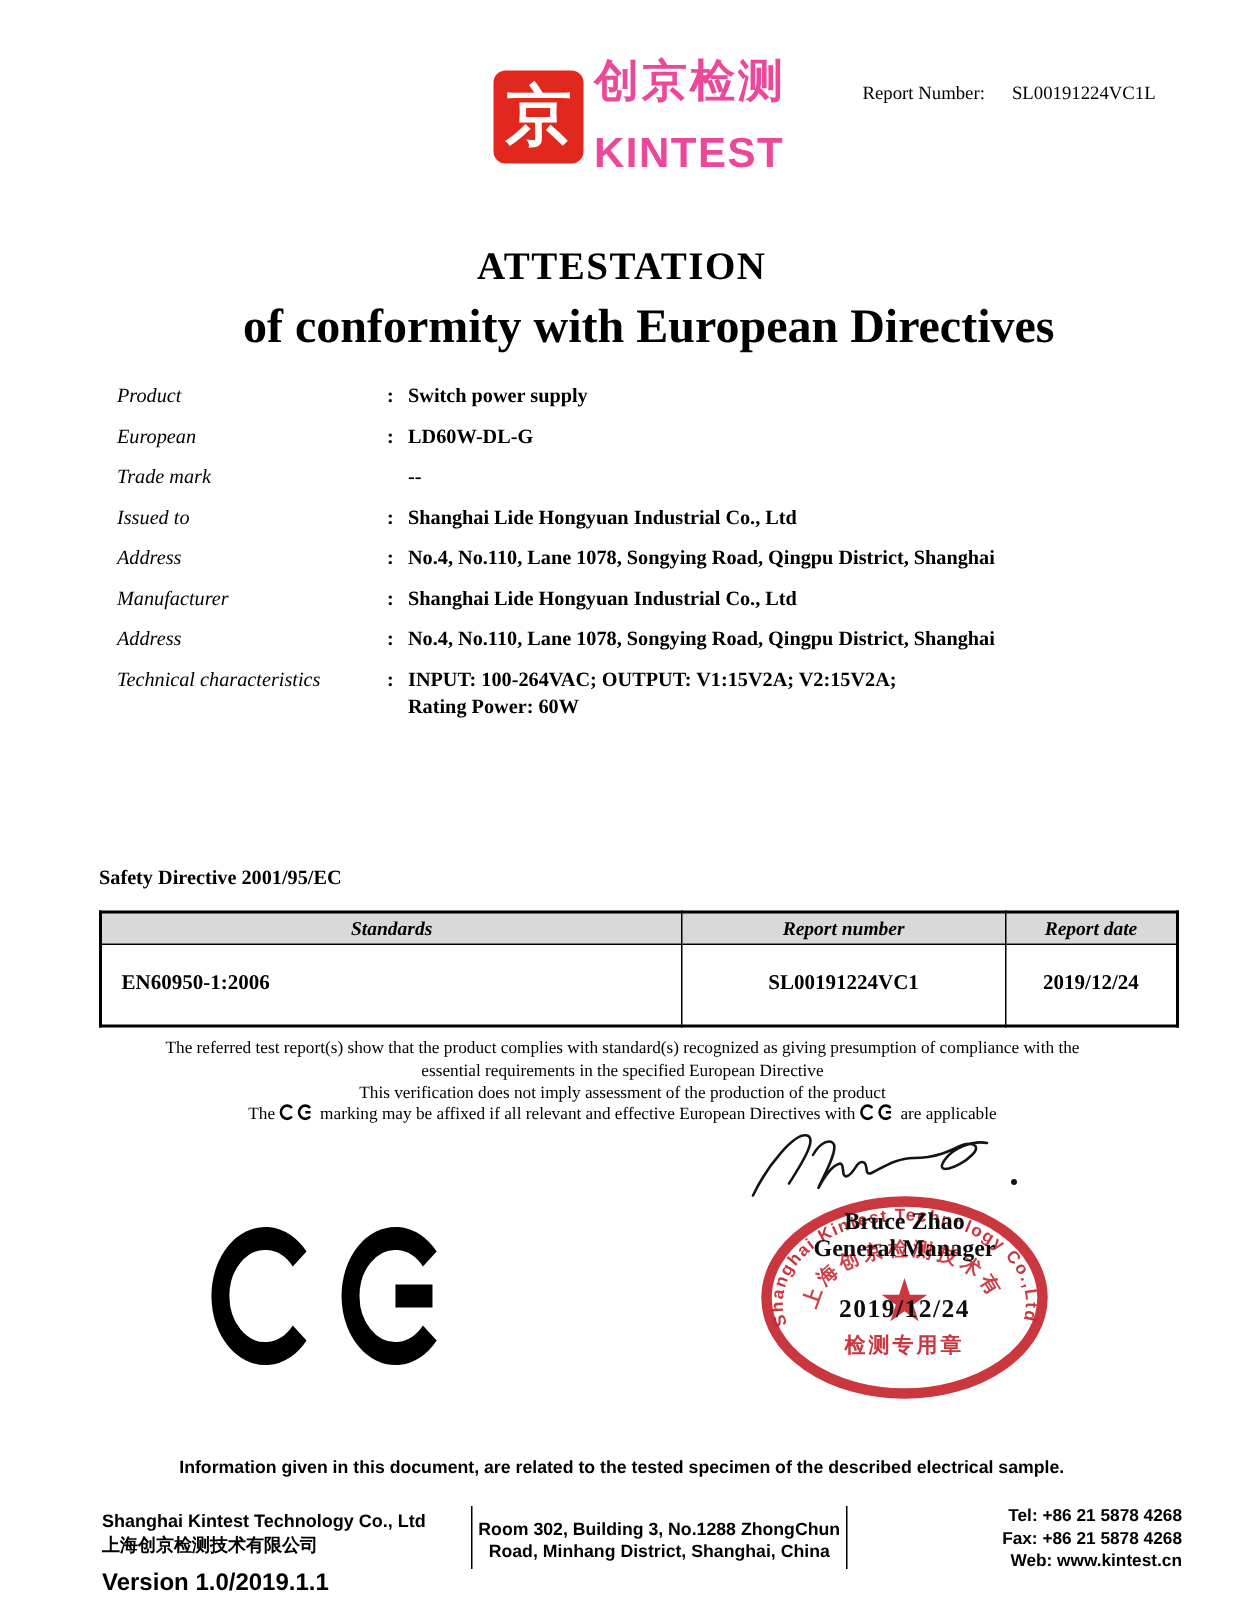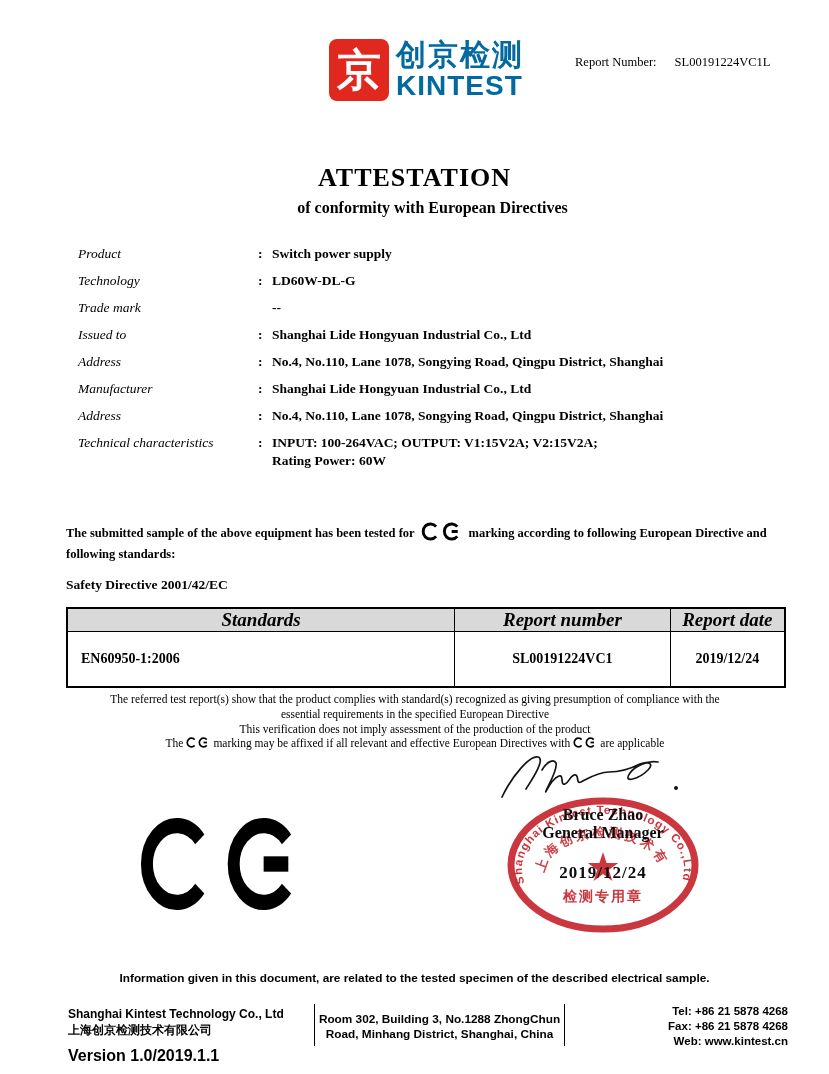--- a/index.html
+++ b/index.html
@@ -11,47 +11,47 @@
     overflow:hidden;
   }
   
   .logo-block { position:absolute; left:330px; top:40px; display:flex; align-items:center; }
   .seal {
     width:58px; height:60px; background:#e1281e; border-radius:7px;
     display:flex; align-items:center; justify-content:center;
     box-shadow:0 0 0 1px #e1281e;
   }
   .seal span { color:#fff; font-size:44px; font-weight:bold; font-family:"Liberation Sans",sans-serif; line-height:1; }
-  .brand { margin-left:8px; font-family:"Liberation Sans",sans-serif; color:#0369a1; }
+  .brand { margin-left:8px; font-family:"Liberation Sans",sans-serif; color:#ec4899; }
   .brand .cn { font-size:30px; font-weight:bold; letter-spacing:2px; line-height:1.0; }
-  .brand .en { font-size:28px; font-weight:bold; letter-spacing:1px; line-height:1.0; margin-top:2px; }
+  .brand .en { font-size:28px; font-weight:bold; letter-spacing:1px; line-height:1.0; margin-top:18px; }
   .report-no { position:absolute; left:575px; top:55px; font-size:12.5px; display:flex; }
   .report-no .val { margin-left:18px;text-align:center; }
   
   .title { position:absolute; top:163px; left:0; width:100%; text-align:center; font-weight:bold; }
   .title .l1 { font-size:26px; letter-spacing:1px; }
-  .title .l2 { font-size:16px; margin-top:6px;margin-left:36px; }
-  
-  .fields { position:absolute; top:245px; left:78px; width:700px; }
+  .title .l2 { font-size:32px; margin-top:6px;margin-left:36px; }
+  
+  .fields { position:absolute; top:255px; left:78px; width:700px; }
   .frow { display:flex; align-items:flex-start; margin-bottom:9px; min-height:18px; }
   .flabel { width:180px; font-style:italic; font-size:13.5px; line-height:18px; flex:0 0 180px; }
   .fsep  { width:14px; flex:0 0 14px; font-weight:bold; font-size:13.5px; line-height:18px; }
   .fval  { font-weight:bold; font-size:13.5px; line-height:18px; }
   .fval .second { display:block; }
   
   .statement { position:absolute; top:522px; left:66px; width:714px; font-weight:bold; font-size:12.5px; line-height:21px; }
   .ce-inline { vertical-align:-4px; margin:0 6px; }
   .ce-tiny { vertical-align:-1px; margin:0 3px; }
   .directive { position:absolute; top:577px; left:66px; font-weight:bold; font-size:13.5px; }
   
   .std-table { position:absolute; top:607px; left:66px; width:720px; border-collapse:collapse; }
   .std-table th, .std-table td { border:1px solid #000; }
   .std-table { border:2px solid #000; }
   .std-table th {
-    background:#d9d9d9; font-style:italic; font-weight:bold; font-size:19px;
+    background:#d9d9d9; font-style:italic; font-weight:bold; font-size:13px;
     height:21px; text-align:center;margin-left:18px;
   }
   .std-table td { height:55px; font-weight:bold; font-size:14px;border-radius:25px; }
   .std-table td.c1 { text-align:left; padding-left:13px; width:54%; }
   .std-table td.c2 { text-align:center; width:30%; }
   .std-table td.c3 { text-align:center; width:16%; }
   
   .compliance { position:absolute; top:692px; left:50px; width:730px; text-align:center; font-size:11.5px; line-height:14.8px; }
   
   .signature { position:absolute; left:498px; top:748px; }
@@ -96,21 +96,21 @@
     <div class="l2">of conformity with European Directives</div>
   </div>
 
   <div class="fields">
     <div class="frow">
       <div class="flabel">Product</div>
       <div class="fsep">:</div>
       <div class="fval">Switch power supply</div>
     </div>
     <div class="frow">
-      <div class="flabel">Technology</div>
+      <div class="flabel">European</div>
       <div class="fsep">:</div>
       <div class="fval">LD60W-DL-G</div>
     </div>
     <div class="frow">
       <div class="flabel">Trade mark</div>
       <div class="fsep"></div>
       <div class="fval">--</div>
     </div>
     <div class="frow">
       <div class="flabel">Issued to</div>
@@ -135,29 +135,22 @@
     <div class="frow">
       <div class="flabel">Technical characteristics</div>
       <div class="fsep">:</div>
       <div class="fval">
         <span>INPUT: 100-264VAC; OUTPUT: V1:15V2A; V2:15V2A;</span>
         <span class="second">Rating Power: 60W</span>
       </div>
     </div>
   </div>
 
-  <div class="statement">
-    <span>The submitted sample of the above equipment has been tested for</span><svg class="ce-inline" width="42" height="19" viewBox="0 0 230 100" preserveAspectRatio="none">
-        <path d="M82.6,24.3 A40,40 0 1 0 82.6,75.7" stroke="#000" stroke-width="16" fill="none"></path>
-        <path d="M198.6,24.3 A40,40 0 1 0 198.6,75.7" stroke="#000" stroke-width="16" fill="none"></path>
-        <path d="M168,50 H201" stroke="#000" stroke-width="16" fill="none"></path>
-      </svg><span>marking according to following European Directive and following standards:</span>
-  </div>
-
-  <div class="directive">Safety Directive 2001/42/EC</div>
+
+  <div class="directive">Safety Directive 2001/95/EC</div>
 
   <table class="std-table">
     <thead>
       <tr>
         <th>Standards</th>
         <th>Report number</th>
         <th>Report date</th>
       </tr>
     </thead>
     <tbody>

